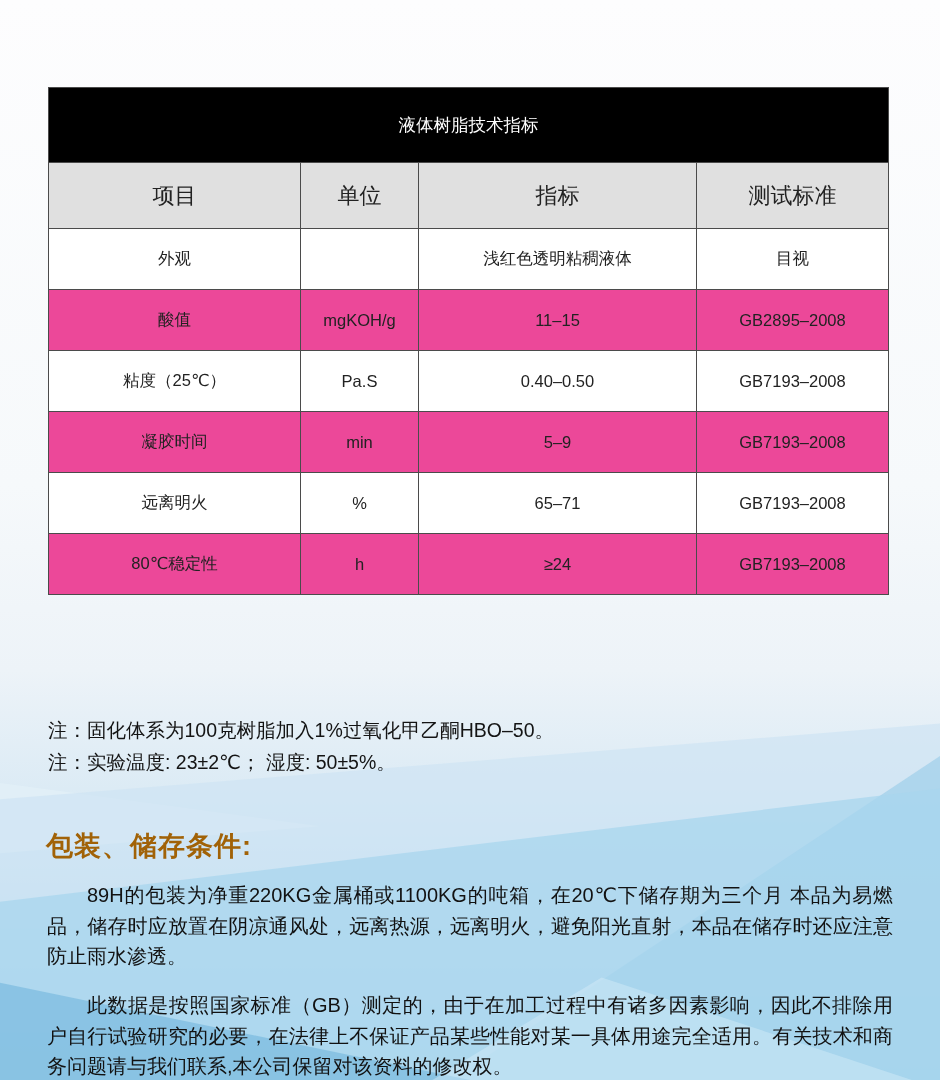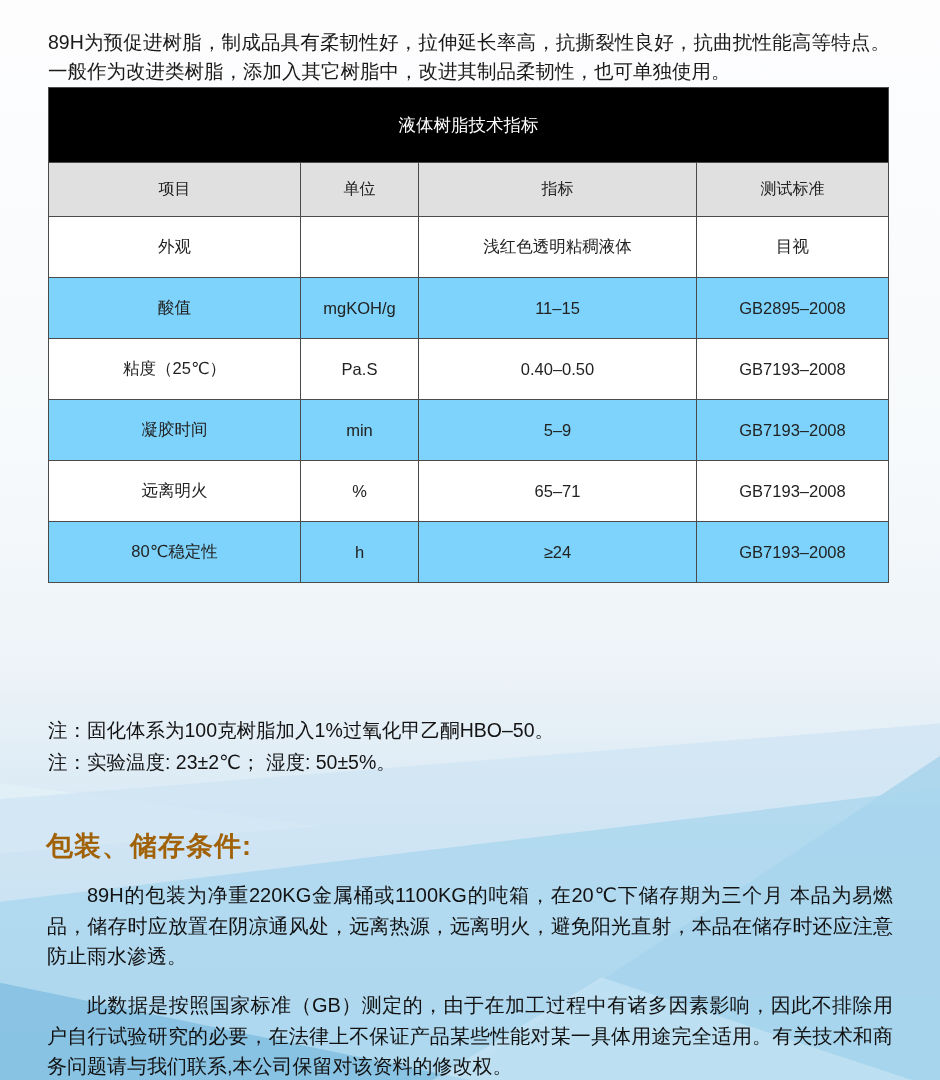--- a/index.html
+++ b/index.html
@@ -22,23 +22,23 @@
   
   .content{position:absolute;inset:0;z-index:1;}
   .intro{position:absolute;left:48px;top:8px;width:842px;
     font-size:19.5px;line-height:29px;text-align:justify;color:#1a1a1a;}
   
   table.spec{position:absolute;left:48px;top:87px;width:840px;
     border-collapse:collapse;table-layout:fixed;}
   table.spec td,table.spec th{border:1px solid #4b4b4b;text-align:center;
     vertical-align:middle;font-weight:normal;padding:0 6px;box-sizing:border-box;}
   .tbl-title td{background:#000000;color:#ffffff;height:75px;font-size:17.5px;border:1px solid #4b4b4b;}
-  .tbl-head th{background:#e0e0e0;height:54px;font-size:16px;color:#222;}
+  .tbl-head th{background:#e0e0e0;height:66px;font-size:22px;color:#222;}
   .tbl-row td{height:61px;font-size:16.5px;color:#222;background:#ffffff;}
-  .tbl-row.gray td{background:#7dd3fc;}
+  .tbl-row.gray td{background:#ec4899;}
   
   .notes{position:absolute;left:48px;top:714px;width:840px;
     font-size:19.5px;line-height:32px;color:#141414;}
   .note-line{white-space:nowrap;}
   
   .section-heading{position:absolute;left:46px;top:828px;
     font-size:27px;font-weight:bold;color:#a16207;letter-spacing:1px;}
   .storage-para{position:absolute;left:47px;width:846px;
     font-size:20px;line-height:30.5px;text-align:justify;
     text-indent:2em;color:#121212;}
@@ -53,21 +53,20 @@
   <div class="facet facet-f"></div>
   <div class="facet facet-a"></div>
   <div class="facet facet-c"></div>
   <div class="facet facet-b"></div>
   <div class="facet facet-d"></div>
   <div class="facet facet-e"></div>
 </div>
 
 <div class="content">
 
-  <p class="intro">89H为预促进树脂，制成品具有柔韧性好，拉伸延长率高，抗撕裂性良好，抗曲扰性能高等特点。一般作为改进类树脂，添加入其它树脂中，改进其制品柔韧性，也可单独使用。</p>
 
   <table class="spec">
     <colgroup>
       <col style="width:252px">
         <col style="width:118px">
         <col style="width:278px">
         <col style="width:192px">
     </colgroup>
     <tbody>
       <tr class="tbl-title">

